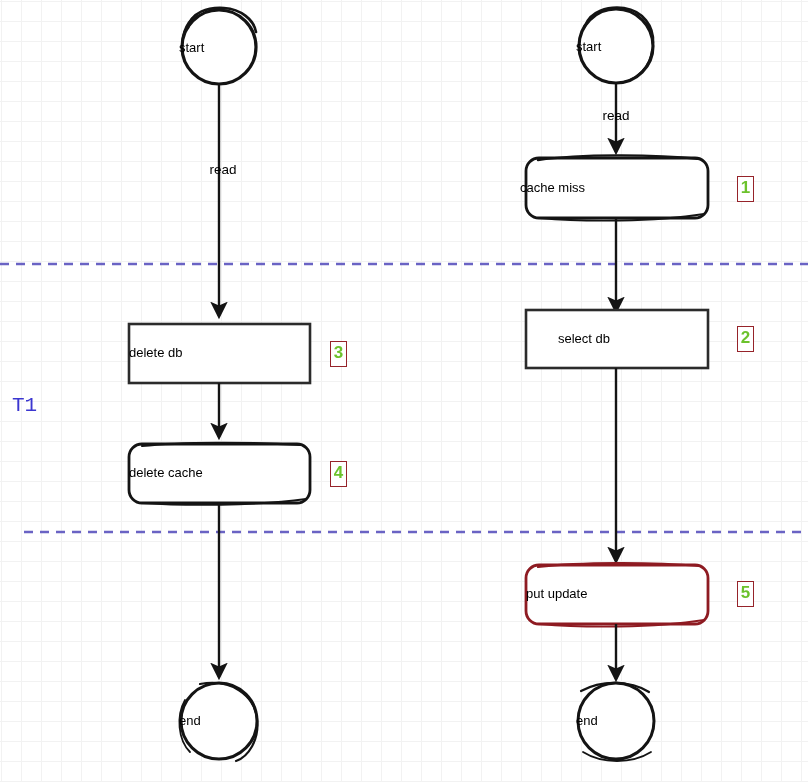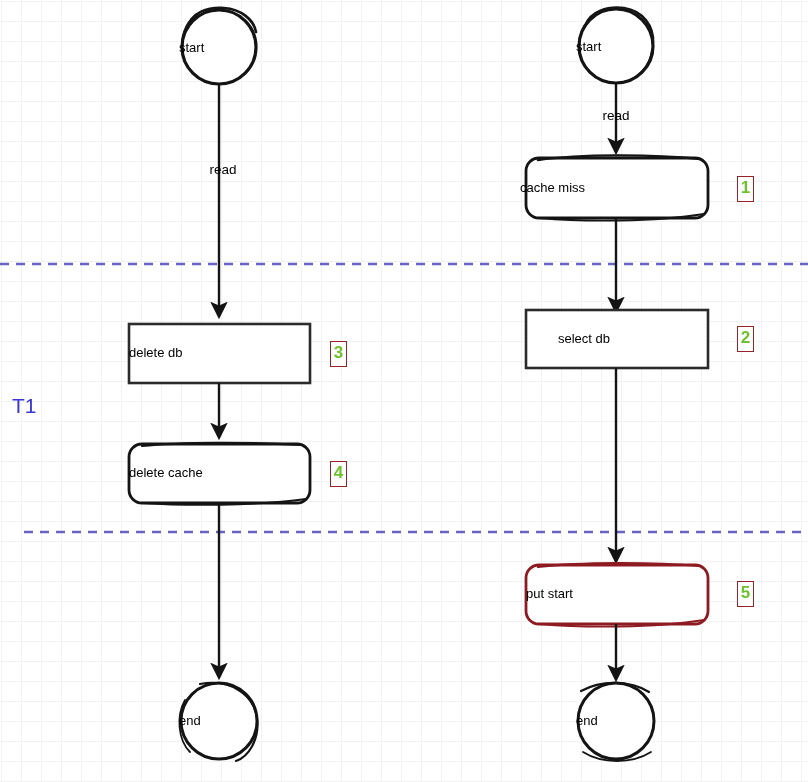--- a/index.html
+++ b/index.html
@@ -52,20 +52,21 @@
     font-size: 13.5px;
     line-height: 1;
     white-space: nowrap;
   }
   .lane-label {
     position: absolute;
     color: #3b36d0;
     font-size: 21px;
     line-height: 1;
     white-space: nowrap;
+    font-family: Liberation Mono, monospace;
   }
   .badge {
     position: absolute;
     box-sizing: border-box;
     border: 1.5px solid #96232a;
     background: #ffffff;
     color: #6cc22c;
     font-size: 17px;
     font-weight: 600;
     line-height: 22px;
@@ -183,21 +184,21 @@
   <div class="node-label" style="left:179px; top:714px; width:80px;">end</div>
 
   <div class="edge-label" style="left:183px; top:163px; width:80px;">read</div>
 
   <div class="node-label" style="left:576px; top:40px; width:80px;">start</div>
 
   <div class="node-label" style="left:520px; top:181px; width:182px;">cache miss</div>
 
   <div class="node-label" style="left:526px; top:332px; width:182px;padding-left:32px;">select db</div>
 
-  <div class="node-label" style="left:526px; top:587px; width:182px;">put start</div>
+  <div class="node-label" style="left:526px; top:587px; width:182px;">put update</div>
 
   <div class="node-label" style="left:576px; top:714px; width:80px;">end</div>
 
   <div class="edge-label" style="left:580px; top:109px; width:72px;">read</div>
 
   <div class="badge" style="left:737px; top:176px;">1</div>
 
   <div class="badge" style="left:737px; top:326px;">2</div>
 
   <div class="badge" style="left:330px; top:341px;">3</div>

